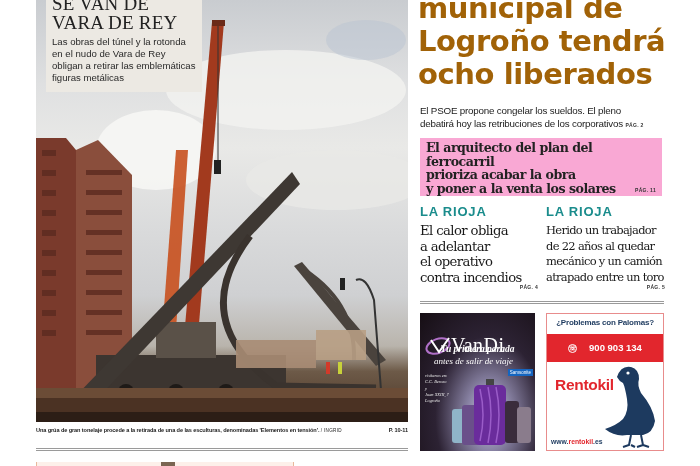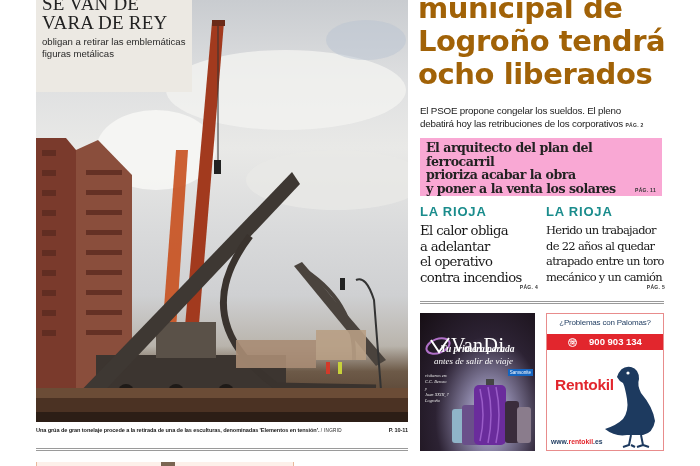--- a/index.html
+++ b/index.html
@@ -8,21 +8,21 @@
 
     
     .photo {
       position: absolute; left: 36px; top: 0; width: 372px; height: 422px;
       overflow: hidden;
       background: linear-gradient(180deg, #c9ccd0 0%, #dfe0e1 20%, #e9e9e7 35%, #d9dadb 55%, #cfd0d2 70%, #b9b4ac 82%, #6d5a48 88%, #4a3425 100%);
     }
     .photo svg { position: absolute; left: 0; top: 0; }
 
     .kicker-box {
-      position: absolute; left: 0; top: 0; width: 156px; height: 92px;
+      position: absolute; left: 10px; top: 0; width: 156px; height: 92px;
       background: #ece9e3; padding: 0 6px;
     }
     .kicker-title {
       font-family: "Liberation Serif", serif; font-size: 19px; line-height: 19px;
       color: #222; letter-spacing: 0.2px; margin-top: -6px;
     }
     .kicker-sub {
       font-family: "Liberation Sans", sans-serif; font-size: 9.6px; line-height: 12px;
       color: #2a2a2a; margin-top: 4px;
     }
@@ -107,22 +107,22 @@
     .ad-vandi .tag1 { position: absolute; left: 0; top: 31px; width: 115px; text-align: center; font-style: italic; font-weight: bold; font-size: 9.5px; color: #fff; }
     .ad-vandi .tag2 { position: absolute; left: 0; top: 43px; width: 107px; text-align: center; font-style: italic; font-size: 9px; color: #fff; }
     .ad-vandi .samsonite { position: absolute; right: 2px; top: 56px; background: #1565c0; color: #fff; font-family: "Liberation Sans", sans-serif; font-size: 4.5px; padding: 1px 2px; }
     .ad-vandi .addr { position: absolute; left: 5px; top: 60px; font-size: 4.4px; line-height: 6.3px; color: #e8e8e8; font-style: italic; }
     .ad-vandi svg.luggage { position: absolute; left: 30px; top: 62px; }
 
     .ad-rentokil {
       position: absolute; left: 128px; top: 313px; width: 118px; height: 138px;
       border: 1px solid #e88c8c; background: #fff; font-family: "Liberation Sans", sans-serif;
     }
-    .ad-rentokil .q { position: absolute; left: 0; top: 4px; width: 116px; text-align: center; font-size: 8px; color: #1d3a5f; font-weight: normal; letter-spacing: -0.2px; }
-    .ad-rentokil .phone-bar { position: absolute; left: 0; top: 20px; width: 116px; height: 16px; background: #e2262d; color: #fff; font-weight: bold; font-size: 9.5px; text-align: center; line-height: 16px; display: flex; align-items: center; justify-content: center; gap: 12px; }
+    .ad-rentokil .q { position: absolute; left: 0; top: 4px; width: 116px; text-align: center; font-size: 8px; color: #1d3a5f; font-weight: bold; letter-spacing: -0.2px; }
+    .ad-rentokil .phone-bar { position: absolute; left: 0; top: 20px; width: 116px; height: 28px; background: #e2262d; color: #fff; font-weight: bold; font-size: 9.5px; text-align: center; line-height: 16px; display: flex; align-items: center; justify-content: center; gap: 12px; }
     .ad-rentokil .phone-bar .ph-icon { width: 9px; height: 9px; border: 1.2px solid #fff; border-radius: 50%; font-size: 6px; line-height: 7px; text-align: center; }
     .ad-rentokil .brand { position: absolute; left: 8px; top: 62px; font-size: 15.5px; color: #e2262d; font-weight: bold; letter-spacing: -0.3px; }
     .ad-rentokil .url { position: absolute; left: 4px; top: 124px; font-size: 6.8px; font-weight: bold; color: #1d3a5f; }
     .ad-rentokil .url .red { color: #e2262d; }
     .ad-rentokil svg.pigeon { position: absolute; left: 56px; top: 49px; }
   </style>
 </head>
 <body>
 
 <div class="photo">
@@ -189,20 +189,22 @@
     <rect x="290" y="362" width="4" height="12" fill="#d23a2a"></rect>
     <rect x="302" y="362" width="4" height="12" fill="#c8d23a"></rect>
   </svg>
 
   <div class="kicker-box">
     <div class="kicker-title">
       <div>SE VAN DE</div>
       <div>VARA DE REY</div>
     </div>
     <div class="kicker-sub">
+      <div>Las obras del túnel y la rotonda</div>
+      <div>en el nudo de Vara de Rey</div>
       <div>obligan a retirar las emblemáticas</div>
       <div>figuras metálicas</div>
     </div>
   </div>
 </div>
 
 <div class="caption">
   <span>
     <span>Una grúa de gran tonelaje procede a la retirada de una de las esculturas, denominadas 'Elementos en tensión'.</span>
     <span class="credit">/ INGRID</span>
@@ -249,22 +251,22 @@
       <div>contra incendios</div>
     </div>
     <span class="pag">PÁG. 4</span>
   </div>
 
   <div class="story story-2">
     <div class="section">LA RIOJA</div>
     <div class="hl">
       <div>Herido un trabajador</div>
       <div>de 22 años al quedar</div>
+      <div>mecánico y un camión</div>
       <div>atrapado entre un toro</div>
-      <div>mecánico y un camión</div>
     </div>
     <span class="pag">PÁG. 5</span>
   </div>
 
   <div class="rule-double right-rule"></div>
 
   <div class="ad-vandi">
     <div class="logo-row">
       <svg class="logo-swirl" viewBox="0 0 28 20">
         <ellipse cx="13" cy="10" rx="12" ry="7" fill="none" stroke="#b070c8" stroke-width="2" transform="rotate(-20 13 10)"></ellipse>

